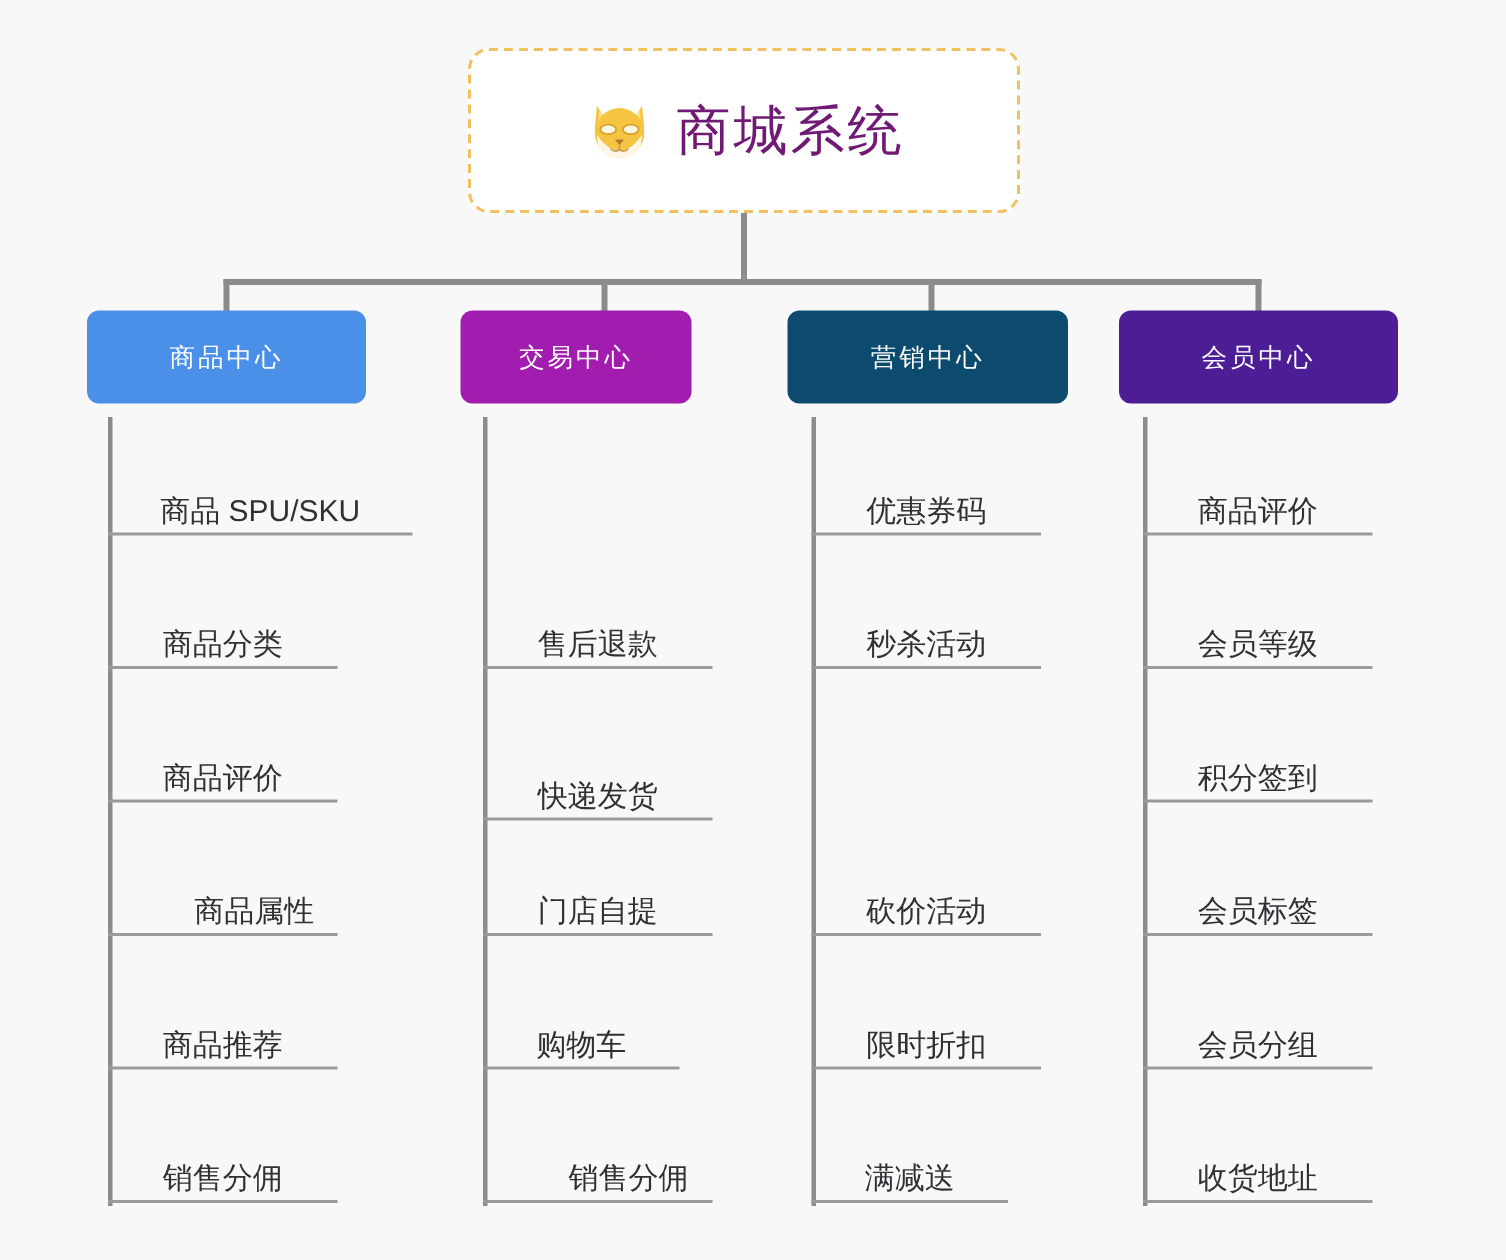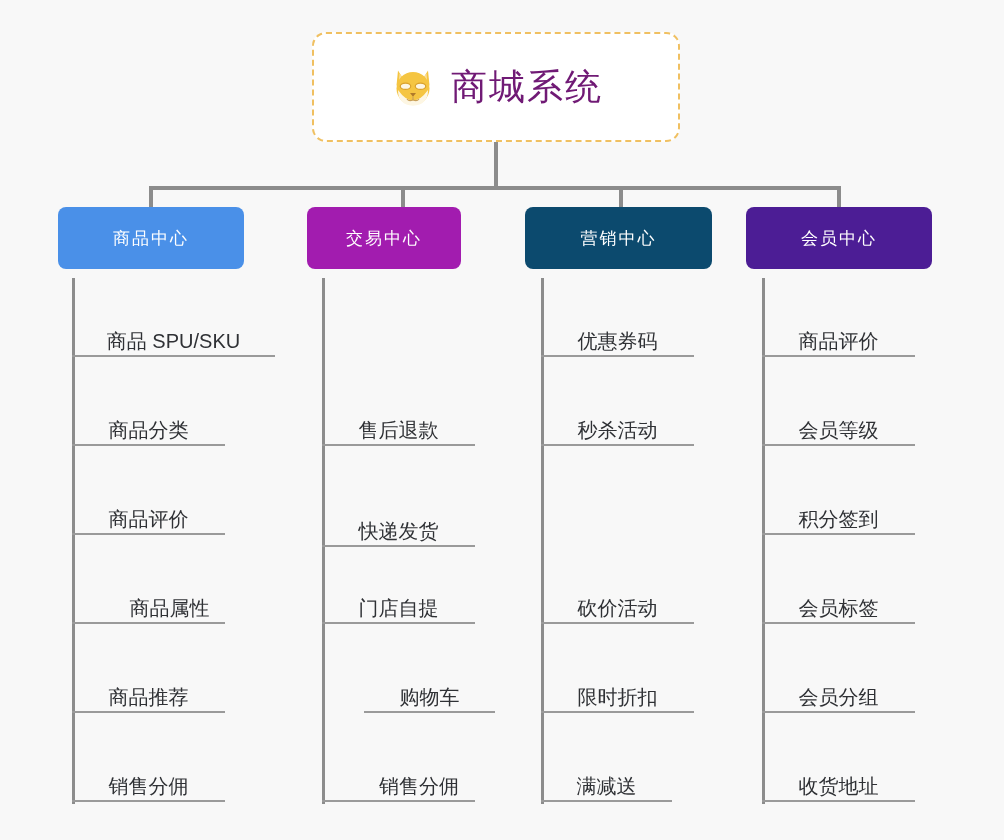--- a/index.html
+++ b/index.html
@@ -164,21 +164,21 @@
   <div class="spine" style="left:322px;"></div>
   <div class="leaf" style="left:322px; top:400px; width:153px;">
     <span class="leaf-label">售后退款</span>
   </div>
   <div class="leaf" style="left:322px; top:501px; width:153px;align-items:flex-end;">
     <span class="leaf-label">快递发货</span>
   </div>
   <div class="leaf" style="left:322px; top:578px; width:153px;">
     <span class="leaf-label">门店自提</span>
   </div>
-  <div class="leaf" style="left:322px; top:667px; width:131px;margin-left:42px;">
+  <div class="leaf" style="left:322px; top:667px; width:131px;">
     <span class="leaf-label">购物车</span>
   </div>
   <div class="leaf" style="left:322px; top:756px; width:153px;padding-left:41px;">
     <span class="leaf-label">销售分佣</span>
   </div>
 
   <div class="cat-box" style="left:525px; top:207px; width:187px; background:#0c4a6e;">
     <span class="cat-label">营销中心</span>
   </div>
   <div class="spine" style="left:541px;"></div>

